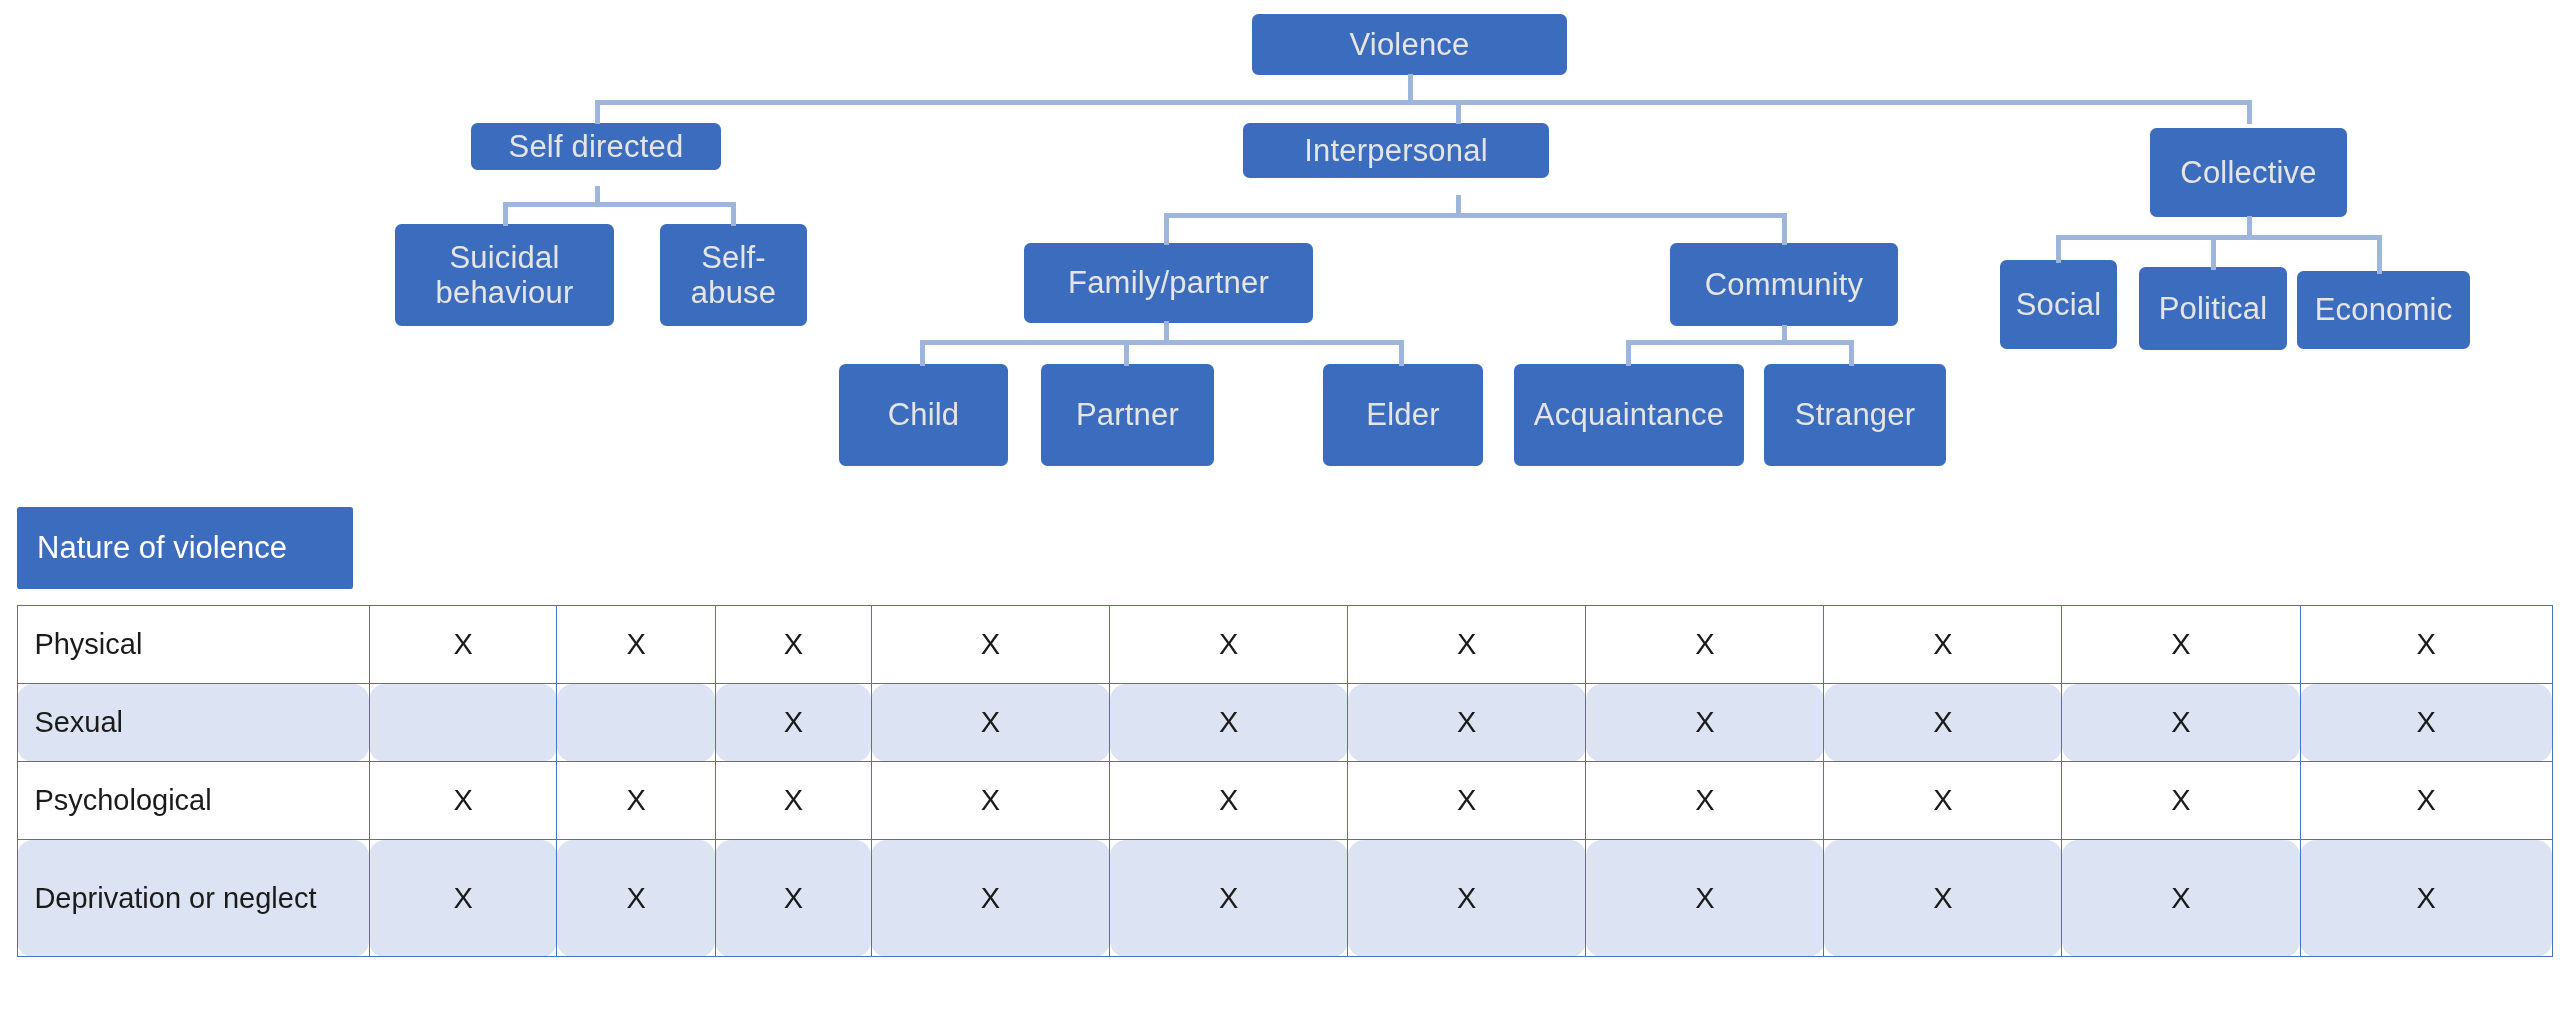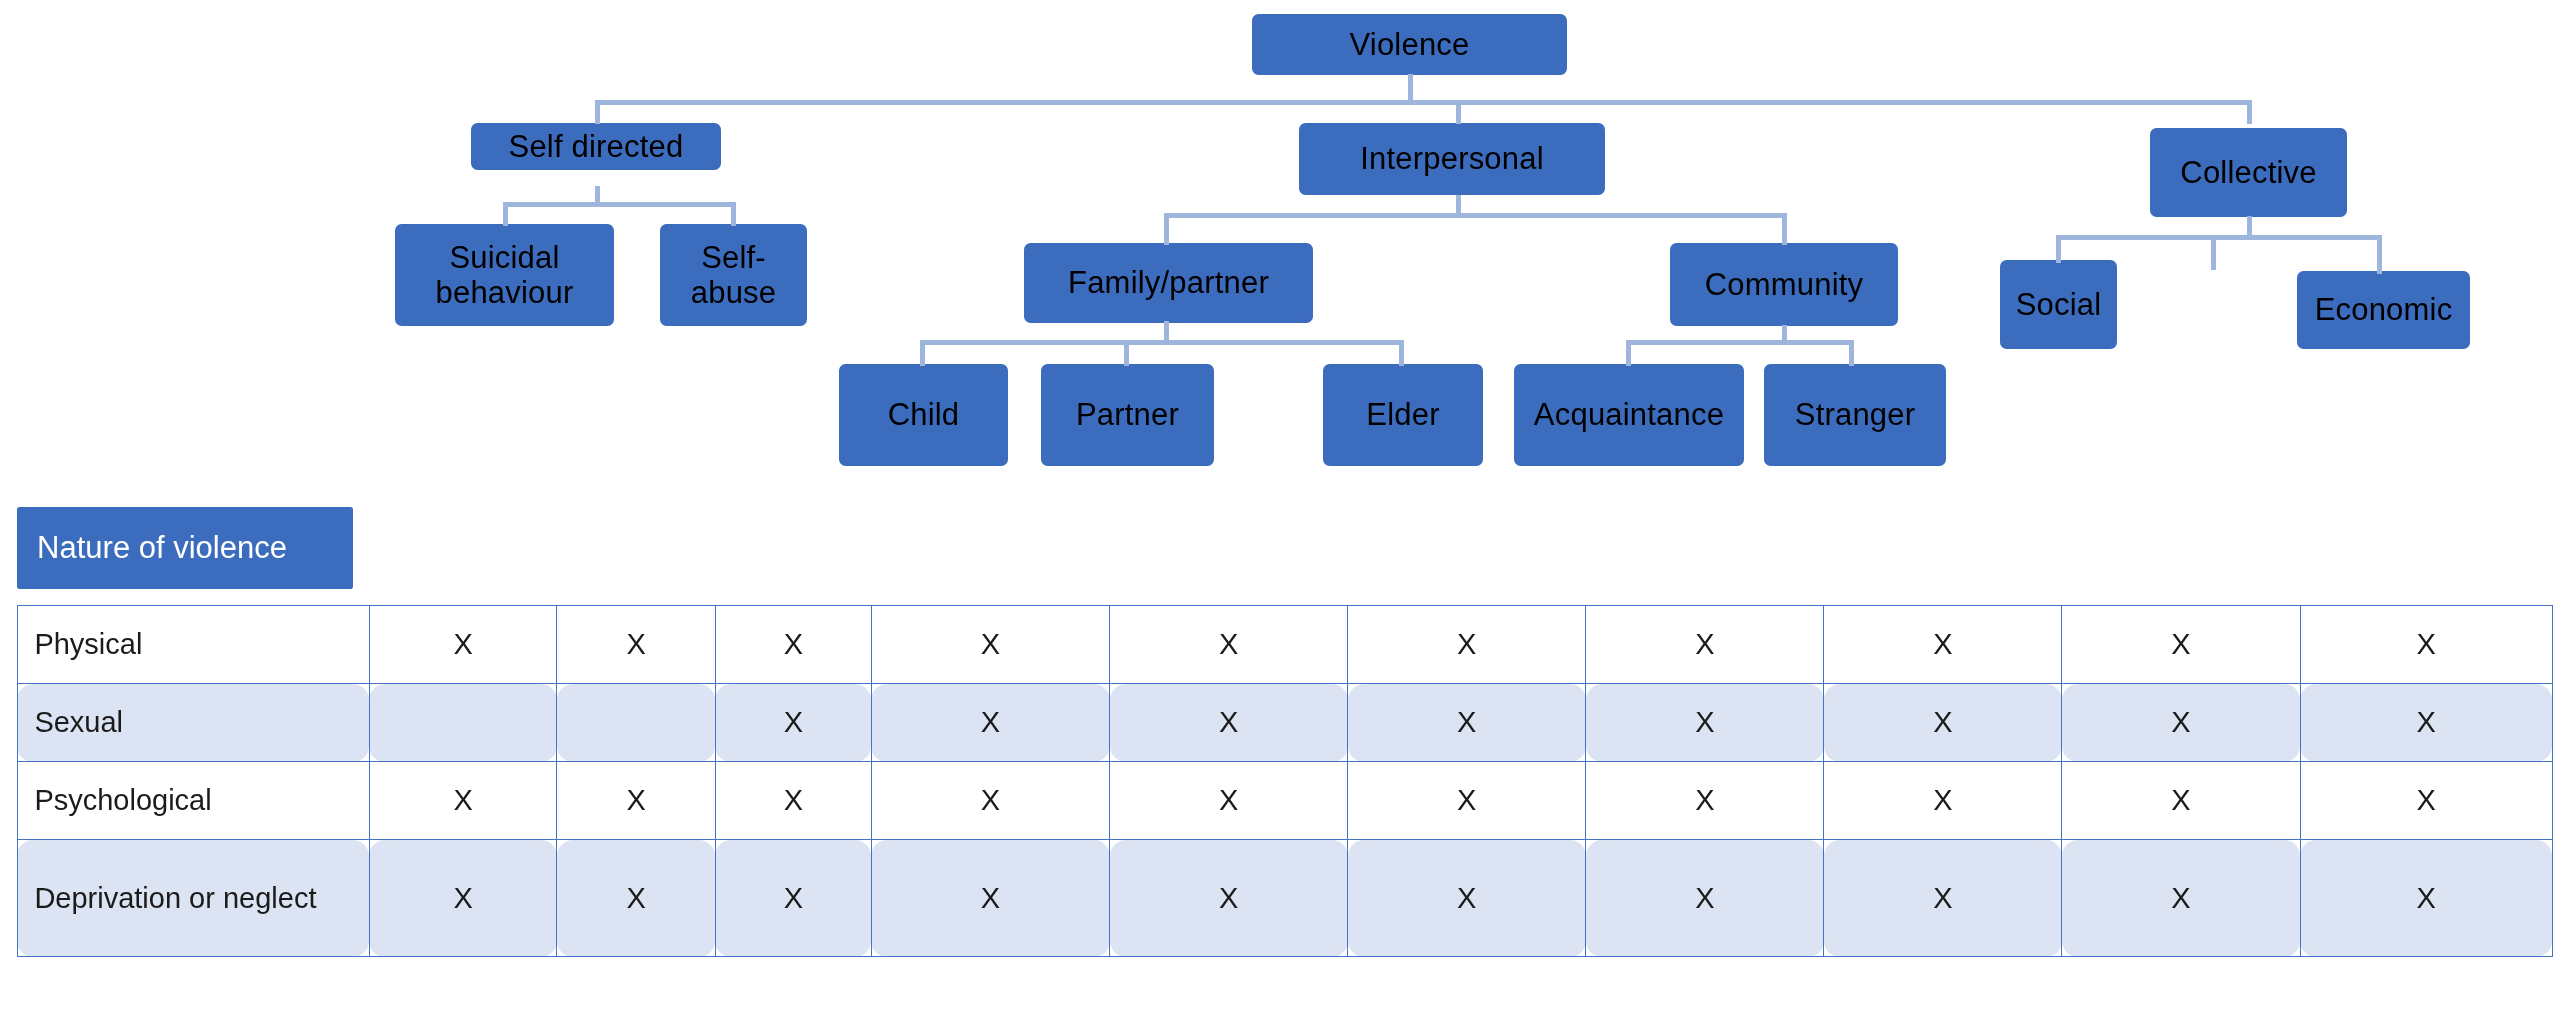--- a/index.html
+++ b/index.html
@@ -19,21 +19,21 @@
     position: absolute;
     left: 0; top: 0;
     width: 2576px;
     height: 1011px;
   }
 
   
   .node {
     position: absolute;
     background: #3C6CBE;
-    color: #000000;
+    color: #e5e5e5;
     border-radius: 6.5px;
     display: flex;
     align-items: center;
     justify-content: center;
     text-align: center;
     font-size: 31px;
     line-height: 1.14;
     letter-spacing: 0.2px;
     box-sizing: border-box;
     padding: 1.9px 7.4px;
@@ -104,34 +104,35 @@
 </style>
 </head>
 <body>
 
 <div id="stage">
 
   <div class="node" style="left:1252px; top:14px; width:315px; height:61px;">Violence</div>
 
   <div class="node" style="left:471px; top:123px; width:250px; height:47px;">Self directed</div>
 
-  <div class="node" style="left:1299px; top:123px; width:306px; height:72px;">Interpersonal</div>
+  <div class="node" style="left:1243px; top:123px; width:306px; height:55px;">Interpersonal</div>
 
   <div class="node" style="left:2150px; top:128px; width:197px; height:89px;">Collective</div>
 
   <div class="node" style="left:395px; top:224px; width:219px; height:102px;">Suicidal behaviour</div>
 
   <div class="node" style="left:660px; top:224px; width:147px; height:102px;">Self-abuse</div>
 
   <div class="node" style="left:1024px; top:243px; width:289px; height:80px;">Family/partner</div>
 
   <div class="node" style="left:1670px; top:243px; width:228px; height:83px;">Community</div>
 
   <div class="node" style="left:2000px; top:260px; width:117px; height:89px;">Social</div>
 
+  <div class="node" style="left:2139px; top:267px; width:148px; height:83px;">Political</div>
 
   <div class="node" style="left:2297px; top:271px; width:173px; height:78px;">Economic</div>
 
   <div class="node" style="left:839px; top:364px; width:169px; height:102px;">Child</div>
 
   <div class="node" style="left:1041px; top:364px; width:173px; height:102px;">Partner</div>
 
   <div class="node" style="left:1323px; top:364px; width:160px; height:102px;">Elder</div>
 
   <div class="node" style="left:1514px; top:364px; width:230px; height:102px;">Acquaintance</div>

